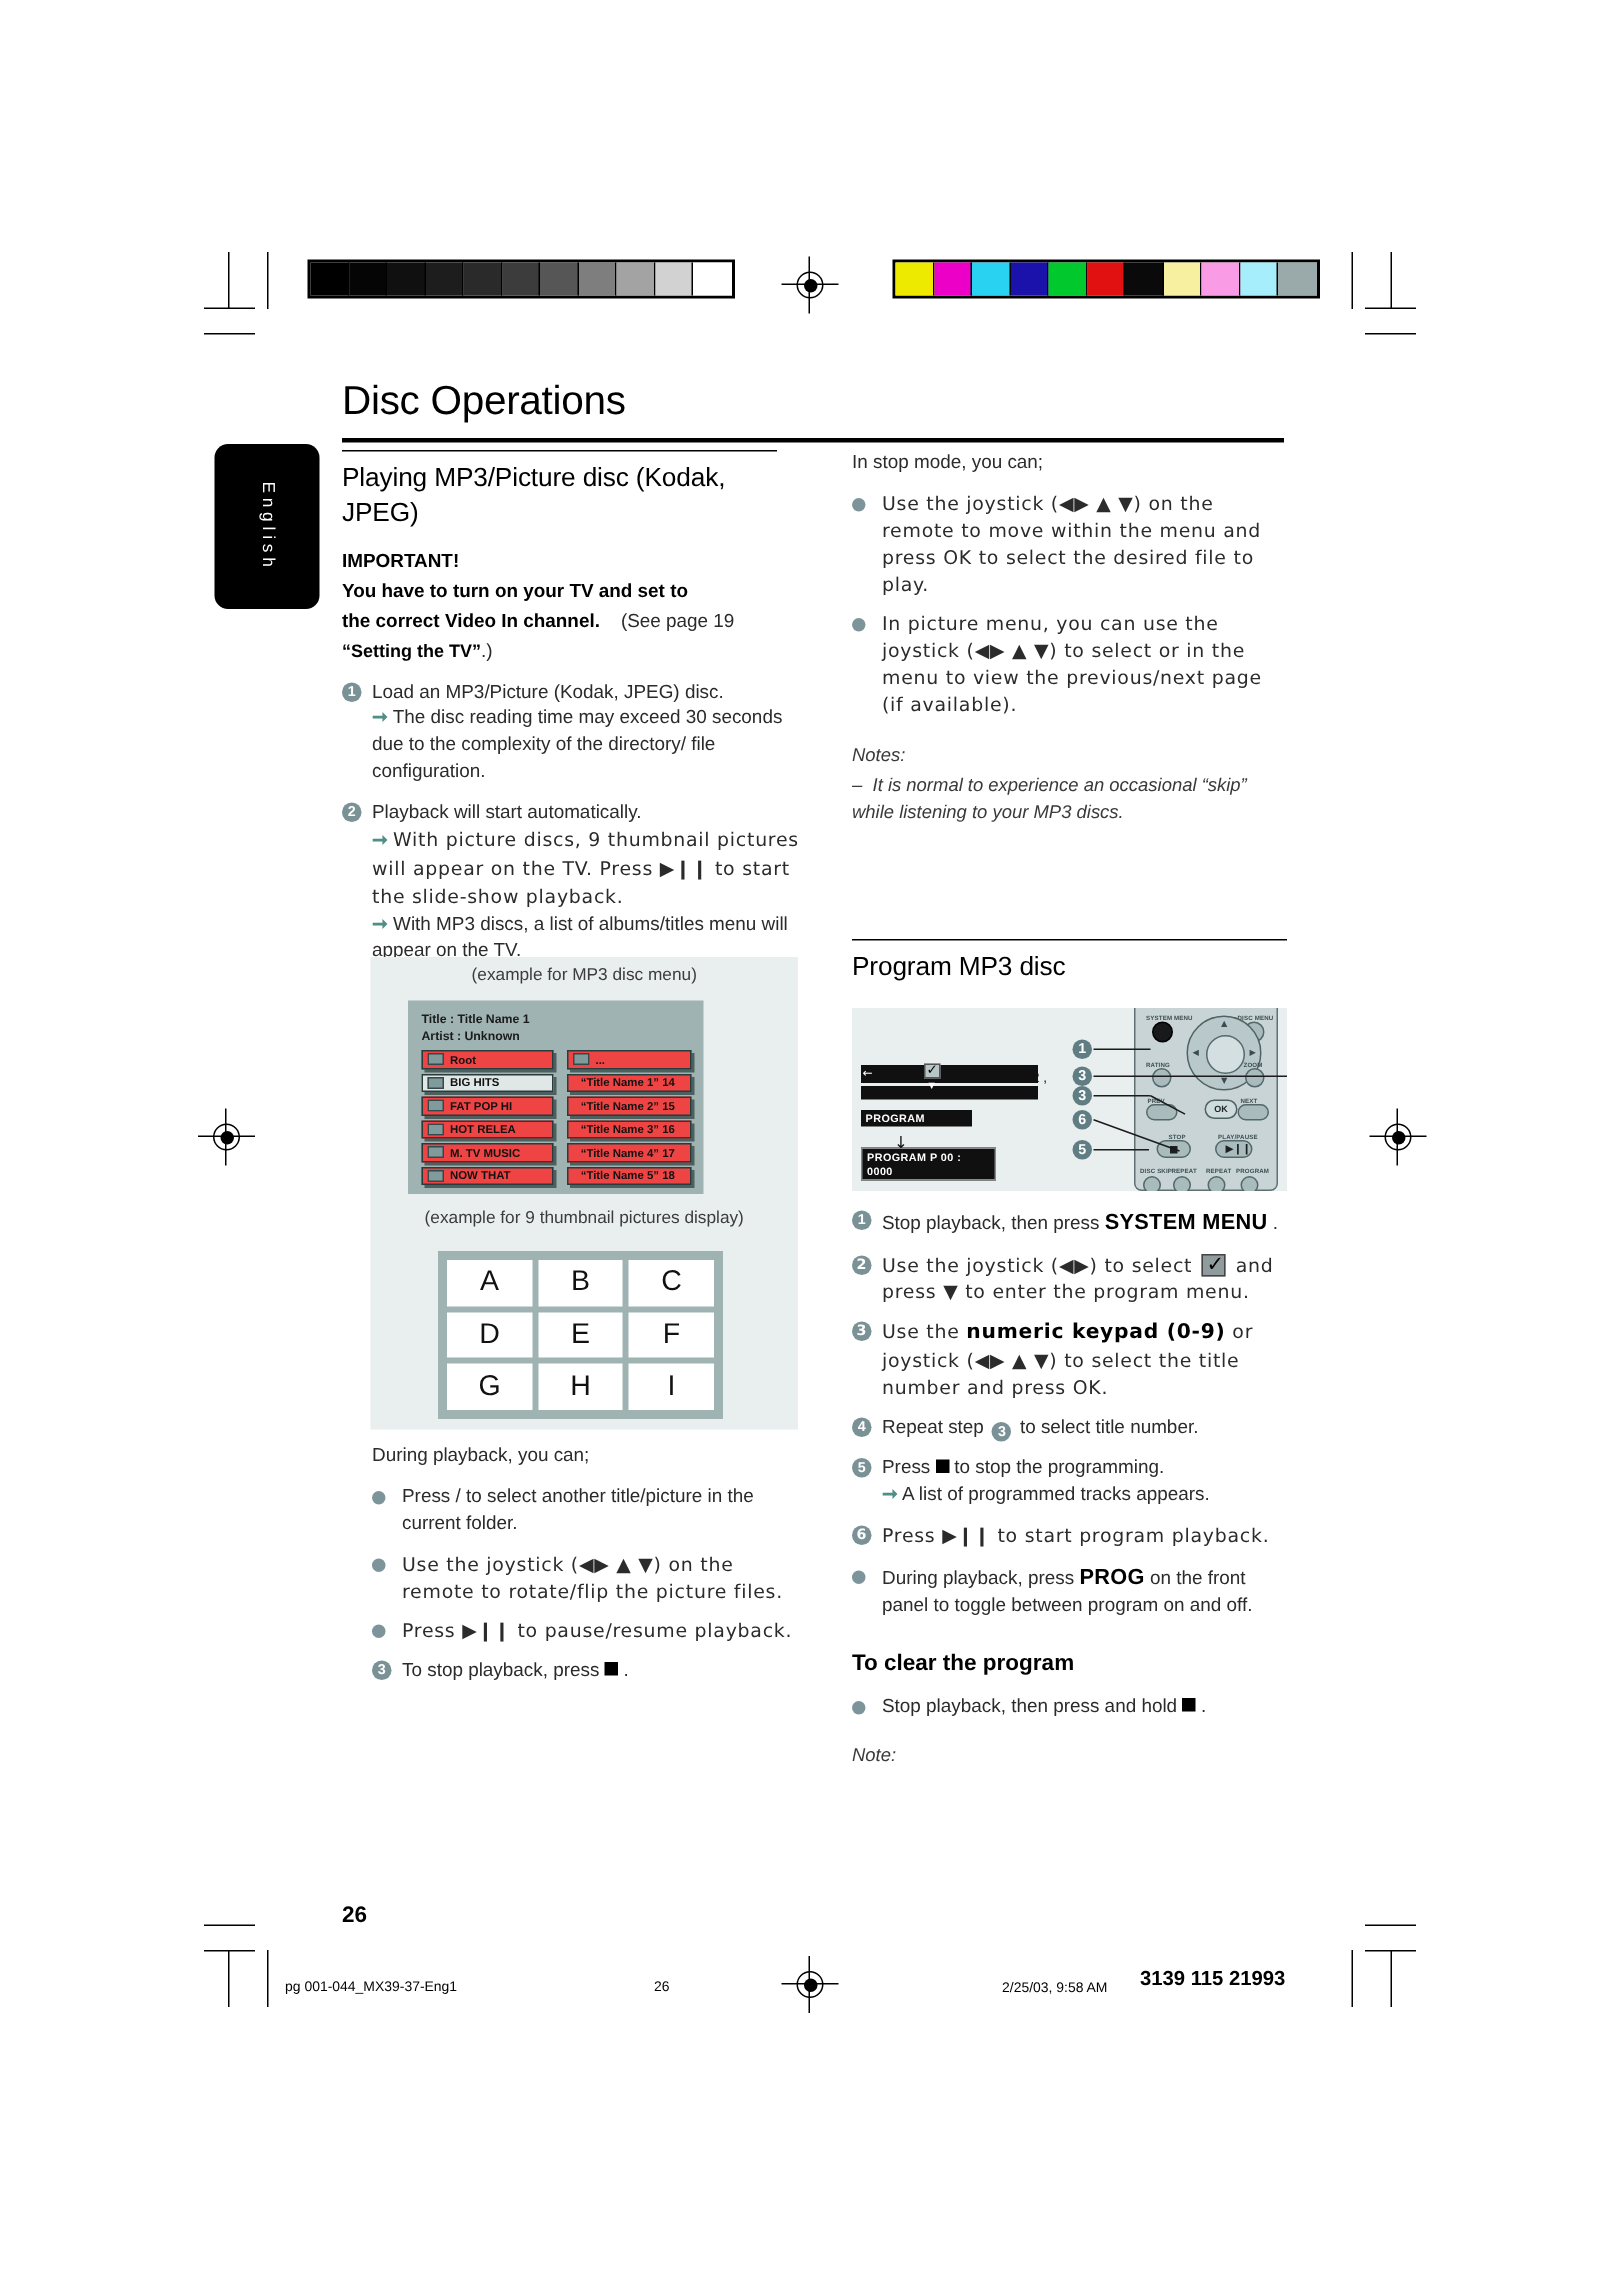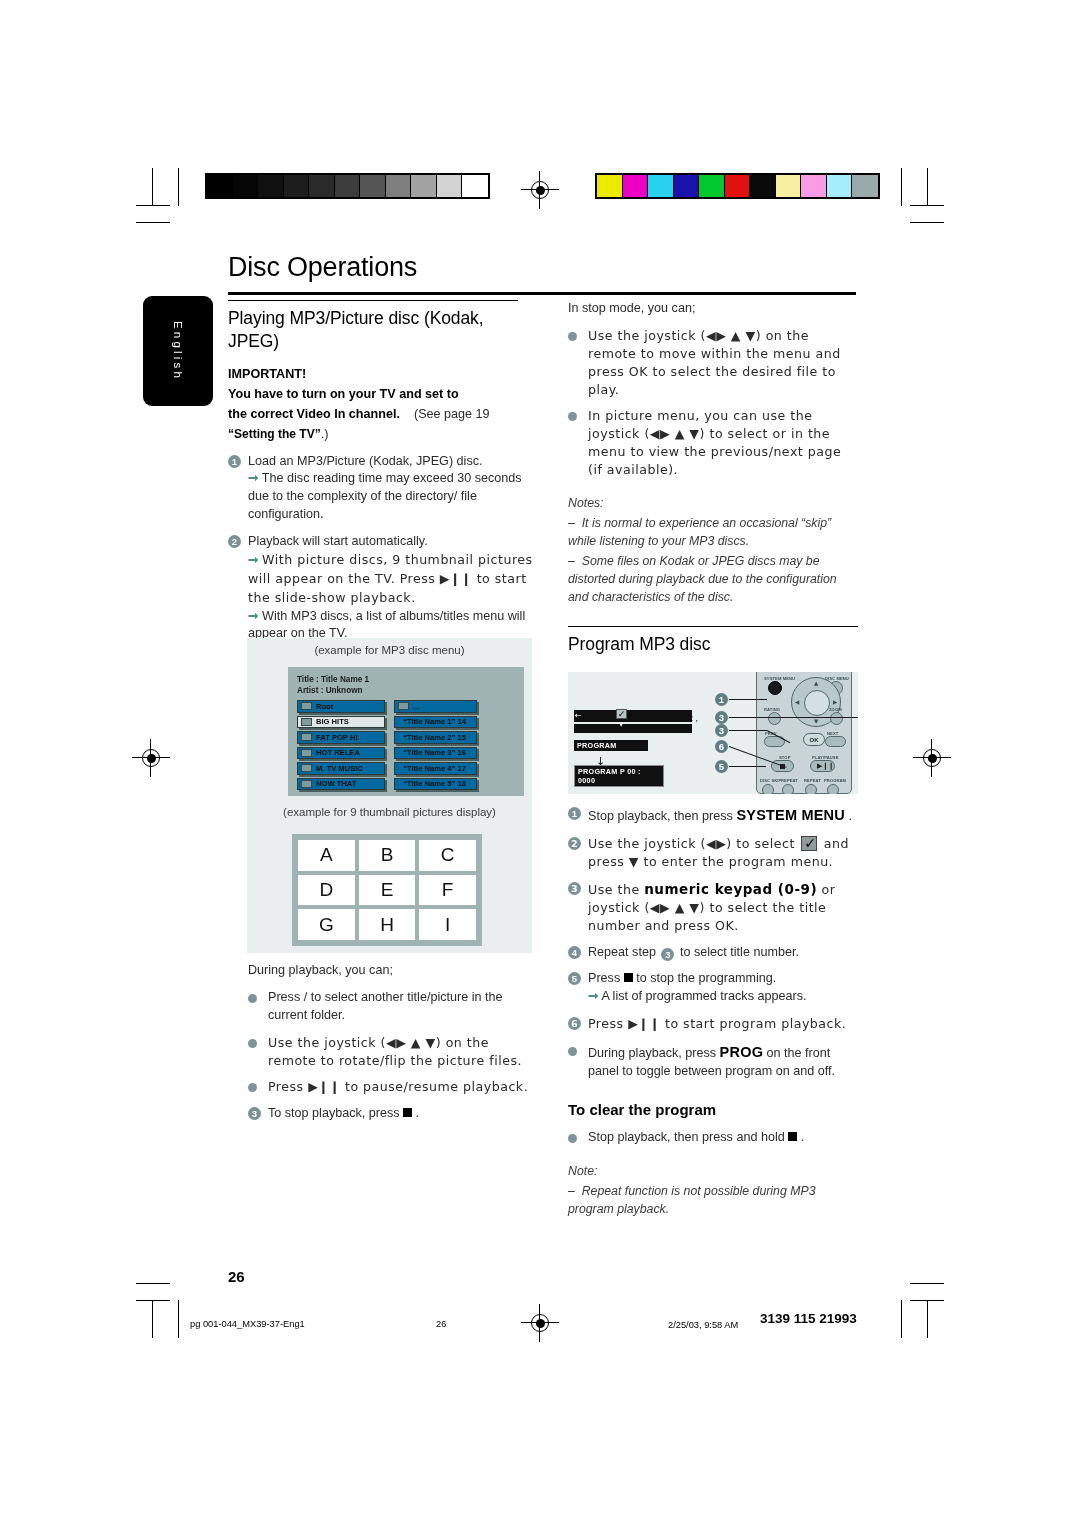--- a/index.html
+++ b/index.html
@@ -115,32 +115,32 @@
   
   .illus-left {
     position: absolute; left: 247px; top: 638px;
     width: 285px; height: 315px;
     background: #e9eeee;
   }
   .illus-cap {
     text-align: center; font-size: 11.5px; color: #3c3c3c; padding-top: 6px;
   }
   .mp3menu {
-    position: absolute; left: 41px; top: 29px;
-    width: 236px; height: 129px;
+    position: absolute; left: 25px; top: 29px;
+    width: 197px; height: 129px;
     background: #9fb3b2;
     padding: 7px 8px 18px 9px;
   }
   .mp3menu .meta { font-size: 8.2px; color: #1b1b1b; line-height: 1.35; font-weight: bold; }
   .mp3cols { display: flex; gap: 9px; margin-top: 4px; }
   .mp3col { display: flex; flex-direction: column; gap: 3px; }
   .mp3col.left { width: 88px; }
   .mp3col.right { width: 83px; }
   .mp3item {
-    height: 12.5px; background: #0369a1; border: 1px solid #2b3a3a;
+    height: 12.5px; background: #ef4444; border: 1px solid #2b3a3a;
     box-shadow: 2px 2px 0 #4c6060;
     font-size: 7.6px; line-height: 11px; color: #111;
     padding-left: 3px; display: flex; align-items: center; overflow: hidden;
     white-space: nowrap; font-weight: bold;
   }
   .mp3item.sel { background: #dfe7e7; }
   .mp3item .folder {
     display: inline-block; width: 11px; height: 8px;
     background: #7f9b9b; border: 1px solid #36484a;
     margin-right: 4px; flex: none;
@@ -443,21 +443,20 @@
       <div class="bullet gly">
         <span>Use the joystick (◀▶ ▲ ▼) on the remote to move within the menu and press OK to select the desired file to play.</span>
       </div>
       <div class="bullet gly">
         <span>In picture menu, you can use the joystick (◀▶ ▲ ▼) to select          or          in the menu to view the previous/next page (if available).</span>
       </div>
 
       <div class="note" style="margin-top:16px;">
         <p>Notes:</p>
         <p><span>–</span>&nbsp; <span>It is normal to experience an occasional “skip” while listening to your MP3 discs.</span></p>
-        <p><span>–</span>&nbsp; <span>Some files on Kodak or JPEG discs may be distorted during playback due to the configuration and characteristics of the disc.</span></p>
       </div>
     </div>
   </div>
 
   <div style="position:absolute;left:568px;top:626px;width:290px;">
     <div class="hrule-thin" style="width:290px;"></div>
     <h2 class="sect">Program MP3 disc</h2>
   </div>
 
   <div class="illus-right">
@@ -585,21 +584,20 @@
 
     <h3 style="font-size:15px;font-weight:bold;color:#000;margin-top:18px;">To clear the program</h3>
 
     <div class="bullet">
       <span>Stop playback, then press and hold</span>
       <span class="sq"></span> .
     </div>
 
     <div class="note" style="margin-top:16px;">
       <p>Note:</p>
-      <p><span>–</span>&nbsp; <span>Repeat function is not possible during MP3 program playback.</span></p>
     </div>
   </div>
 
   <div class="pagenum">26</div>
   <div class="footer-rule" style="left:136px;top:1283px;width:34px;"></div>
   <div class="footer-rule" style="left:910px;top:1283px;width:34px;"></div>
   <div class="footer-txt" style="left:190px;top:1319px;">pg 001-044_MX39-37-Eng1</div>
   <div class="footer-txt" style="left:436px;top:1319px;">26</div>
   <div class="footer-txt" style="left:668px;top:1320px;">2/25/03, 9:58 AM</div>
   <div class="footer-code" style="left:760px;top:1311px;">3139 115 21993</div>

